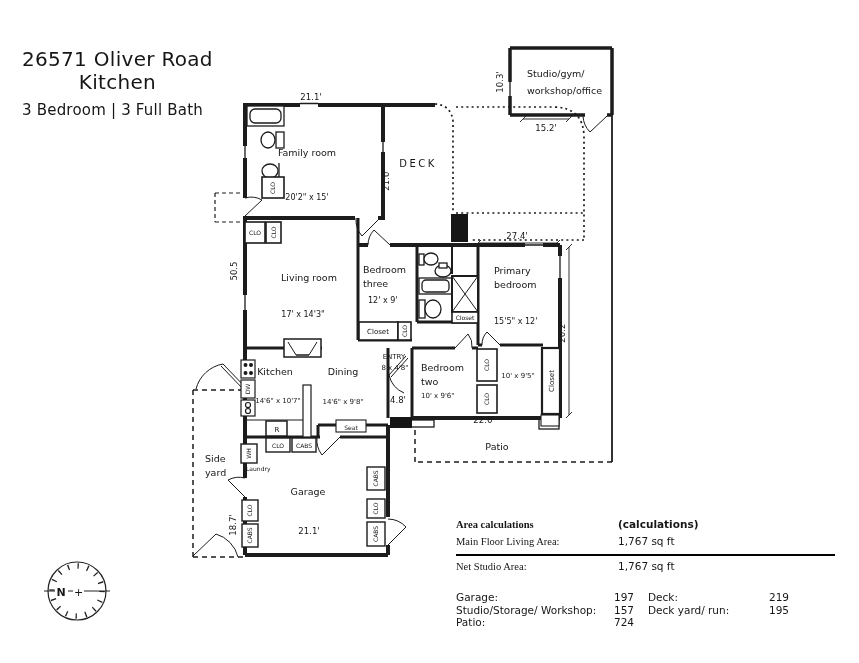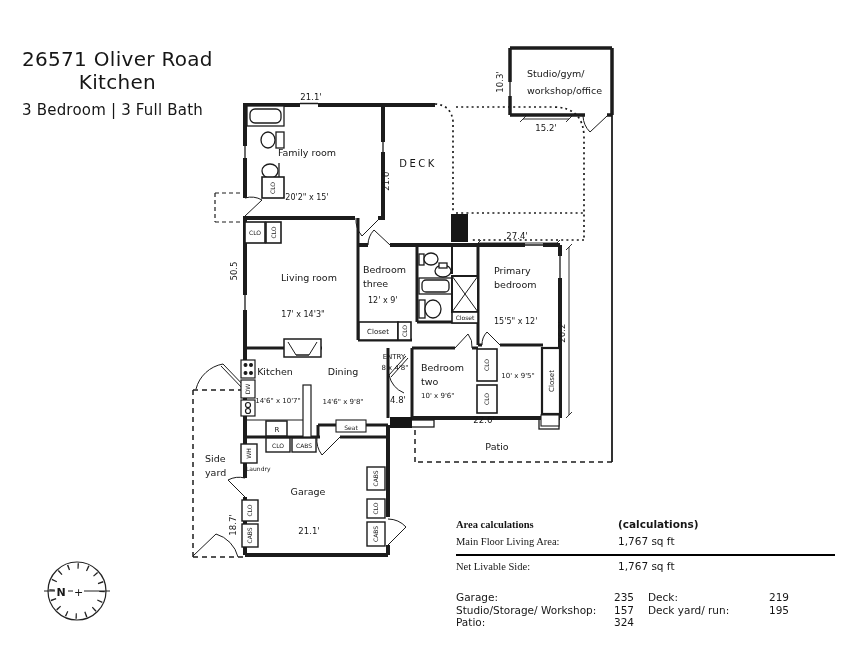--- a/index.html
+++ b/index.html
@@ -265,36 +265,36 @@
     <div class="row">
       <span class="lab bold">Area calculations</span>
       <span class="bold">(calculations)</span>
     </div>
     <div class="row">
       <span class="lab">Main Floor Living Area:</span>
       <span>1,767 sq ft</span>
     </div>
     <div class="rule"></div>
     <div class="row">
-      <span class="lab">Net Livable Side:</span>
+      <span class="lab">Net Studio Area:</span>
       <span>1,767 sq ft</span>
     </div>
     <div class="cols">
       <div class="col c1">
         <div class="crow">
           <span class="clab">Garage:</span>
-          <span class="cval">235</span>
+          <span class="cval">197</span>
         </div>
         <div class="crow">
           <span class="clab">Studio/Storage/ Workshop:</span>
           <span class="cval">157</span>
         </div>
         <div class="crow">
           <span class="clab">Patio:</span>
-          <span class="cval">324</span>
+          <span class="cval">724</span>
         </div>
       </div>
       <div class="col c2">
         <div class="crow">
           <span class="clab">Deck:</span>
           <span class="cval">219</span>
         </div>
         <div class="crow">
           <span class="clab">Deck yard/ run:</span>
           <span class="cval">195</span>

